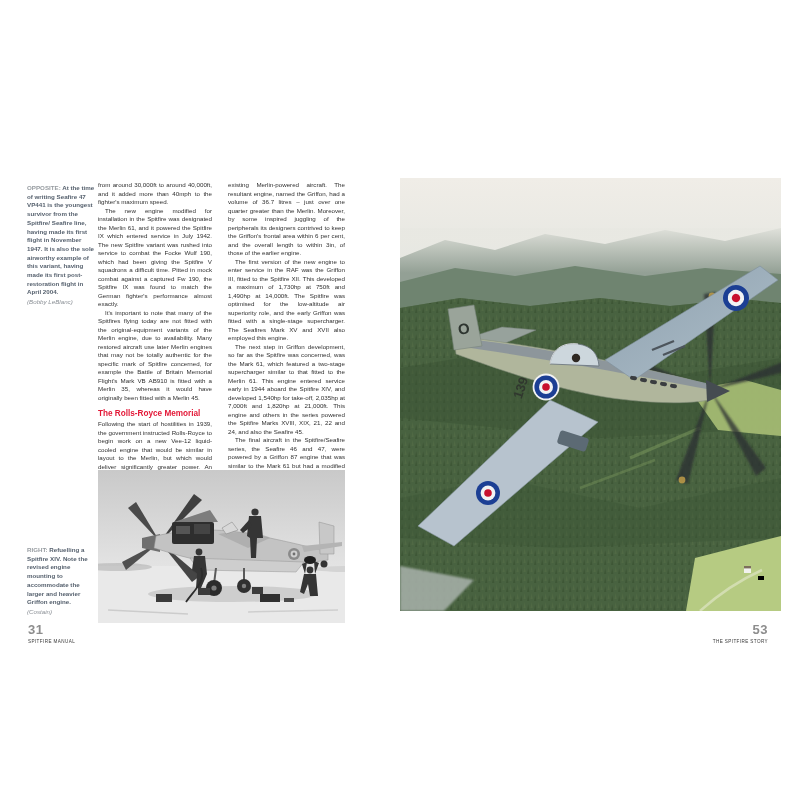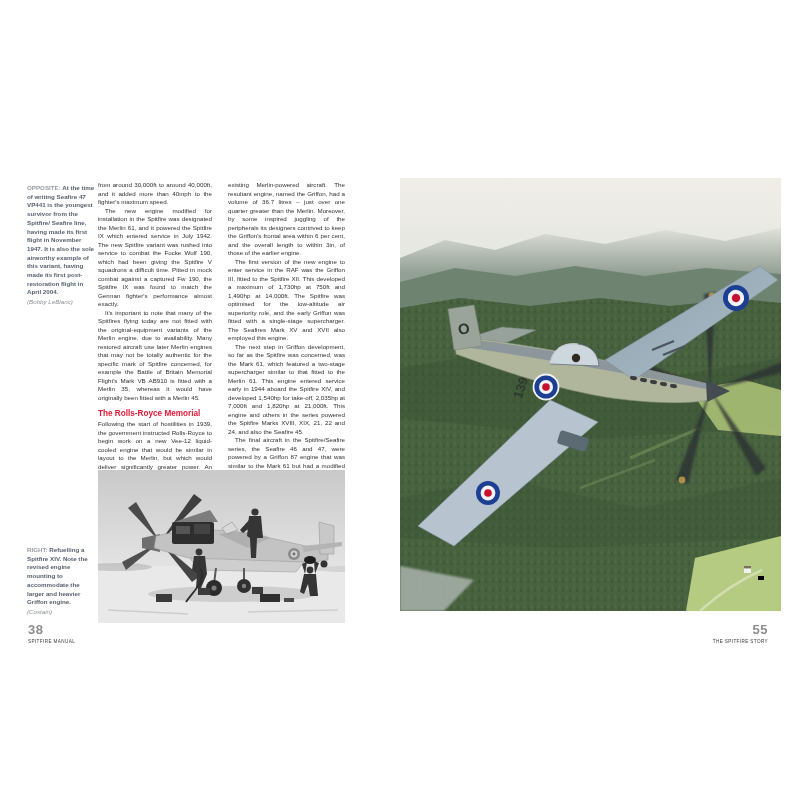--- a/index.html
+++ b/index.html
@@ -129,21 +129,21 @@
 
       <rect x="58" y="124" width="16" height="8" fill="#3a3a3a"></rect>
       <rect x="162" y="124" width="20" height="8" fill="#2f2f2f"></rect>
       <rect x="186" y="128" width="10" height="4" fill="#4a4a4a"></rect>
       <line x1="10" y1="140" x2="90" y2="144" stroke="#c0c0c0" stroke-width="1.5" opacity="0.7"></line>
       <line x1="150" y1="142" x2="240" y2="140" stroke="#c4c4c4" stroke-width="1.5" opacity="0.7"></line>
     </svg>
   </figure>
 
   <div class="abs" style="left:28px;top:622px;">
-    <div class="pageno">38</div>
+    <div class="pageno">31</div>
     <div class="footlbl">SPITFIRE MANUAL</div>
   </div>
 
   <figure class="abs" style="left:400px;top:178px;width:381px;height:433px;">
     <svg width="381" height="433" viewBox="0 0 381 433">
       <defs>
         <linearGradient id="sky" x1="0" y1="0" x2="0" y2="1">
           <stop offset="0" stop-color="#f0ede7"></stop>
             <stop offset="1" stop-color="#dfe3de"></stop>
         </linearGradient>
@@ -244,17 +244,17 @@
           <rect x="260" y="204" width="7" height="4" rx="2" transform="rotate(8 263 206)"></rect>
           <rect x="270" y="206" width="7" height="4" rx="2" transform="rotate(8 273 208)"></rect>
         </g>
 
         <path d="M306,202 L330,213 L307,224 Z" fill="#454c51"></path>
       </g>
     </svg>
   </figure>
 
   <div class="abs foot-right" style="right:32px;top:622px;">
-    <div class="pageno">55</div>
+    <div class="pageno">53</div>
     <div class="footlbl">THE SPITFIRE STORY</div>
   </div>
 
 </div>
 
 </body></html>

